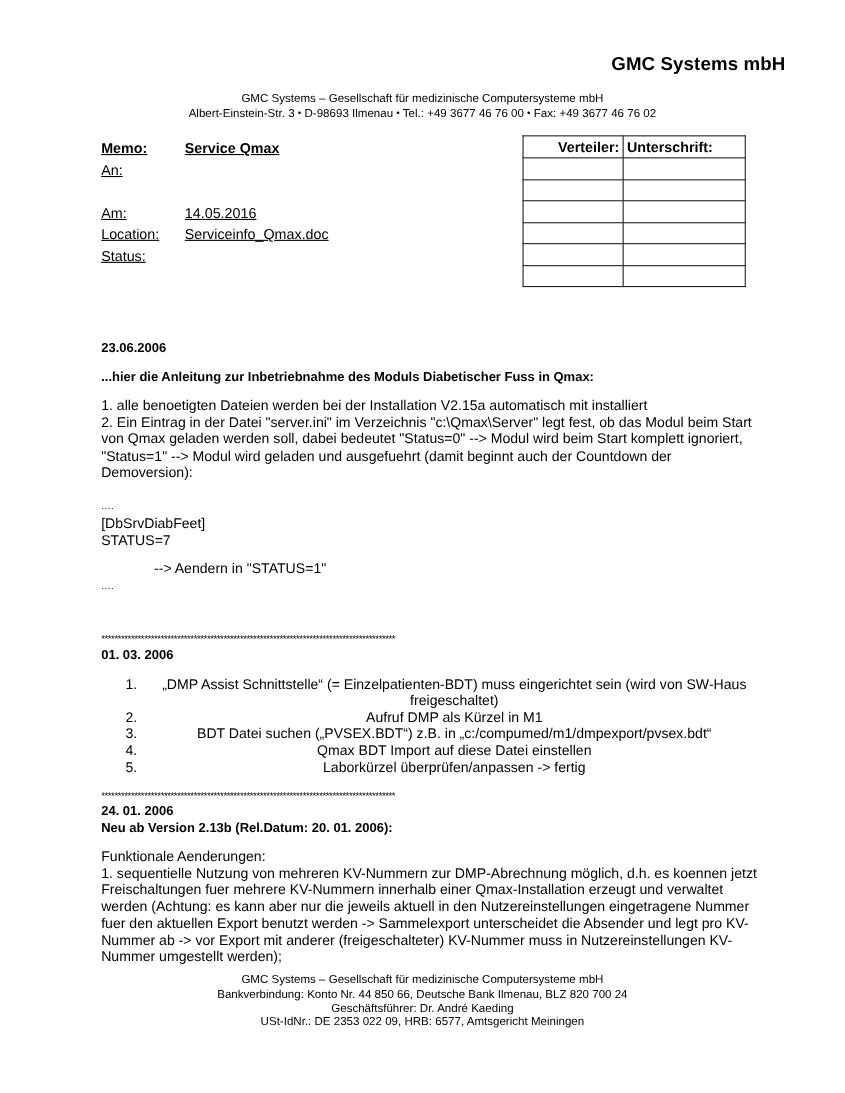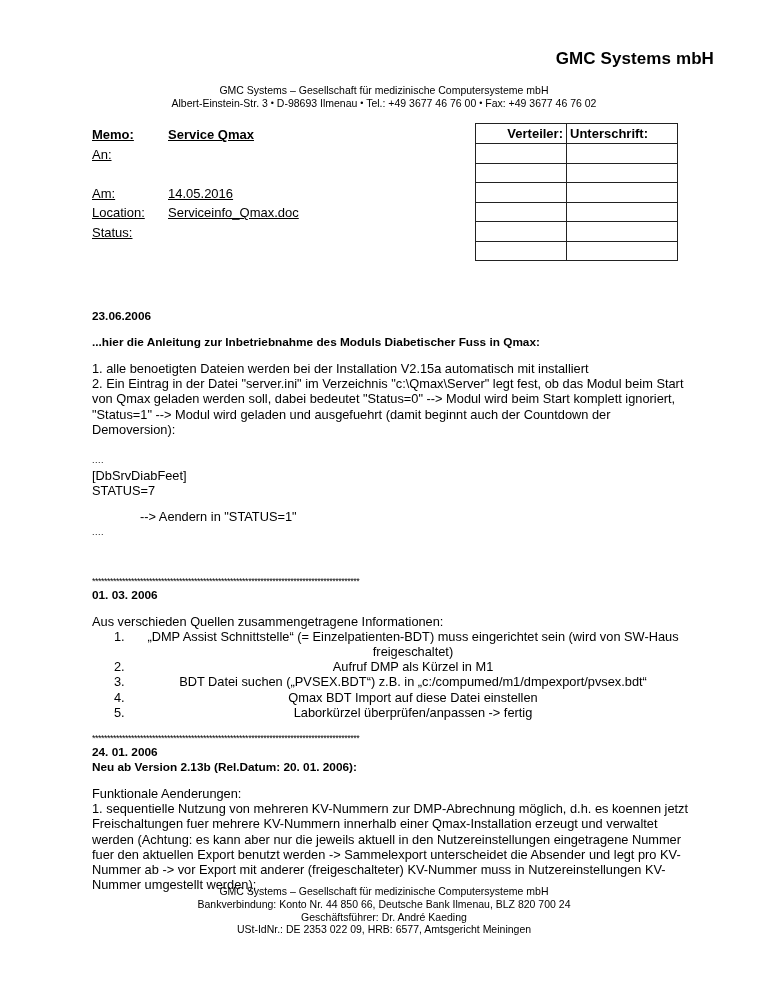--- a/index.html
+++ b/index.html
@@ -218,21 +218,20 @@
     <div class="gap"></div>
     <div class="indent-arrow">--&gt; Aendern in "STATUS=1"</div>
     <div class="dots">....</div>
 
     <div style="height:34px"></div>
 
     <div class="stars">*****************************************************************************************</div>
 
     <div class="h-small">01. 03. 2006</div>
     <div class="gap"></div>
-    <p class="p">Aus verschieden Quellen zusammengetragene Informationen:</p>
     <ol class="steps">
       <li>
         <span class="num">1.</span>
         <span class="txt">„DMP Assist Schnittstelle“ (= Einzelpatienten-BDT) muss eingerichtet sein (wird von SW-Haus freigeschaltet)</span>
       </li>
       <li>
         <span class="num">2.</span>
         <span class="txt">Aufruf DMP als Kürzel in M1</span>
       </li>
       <li>

